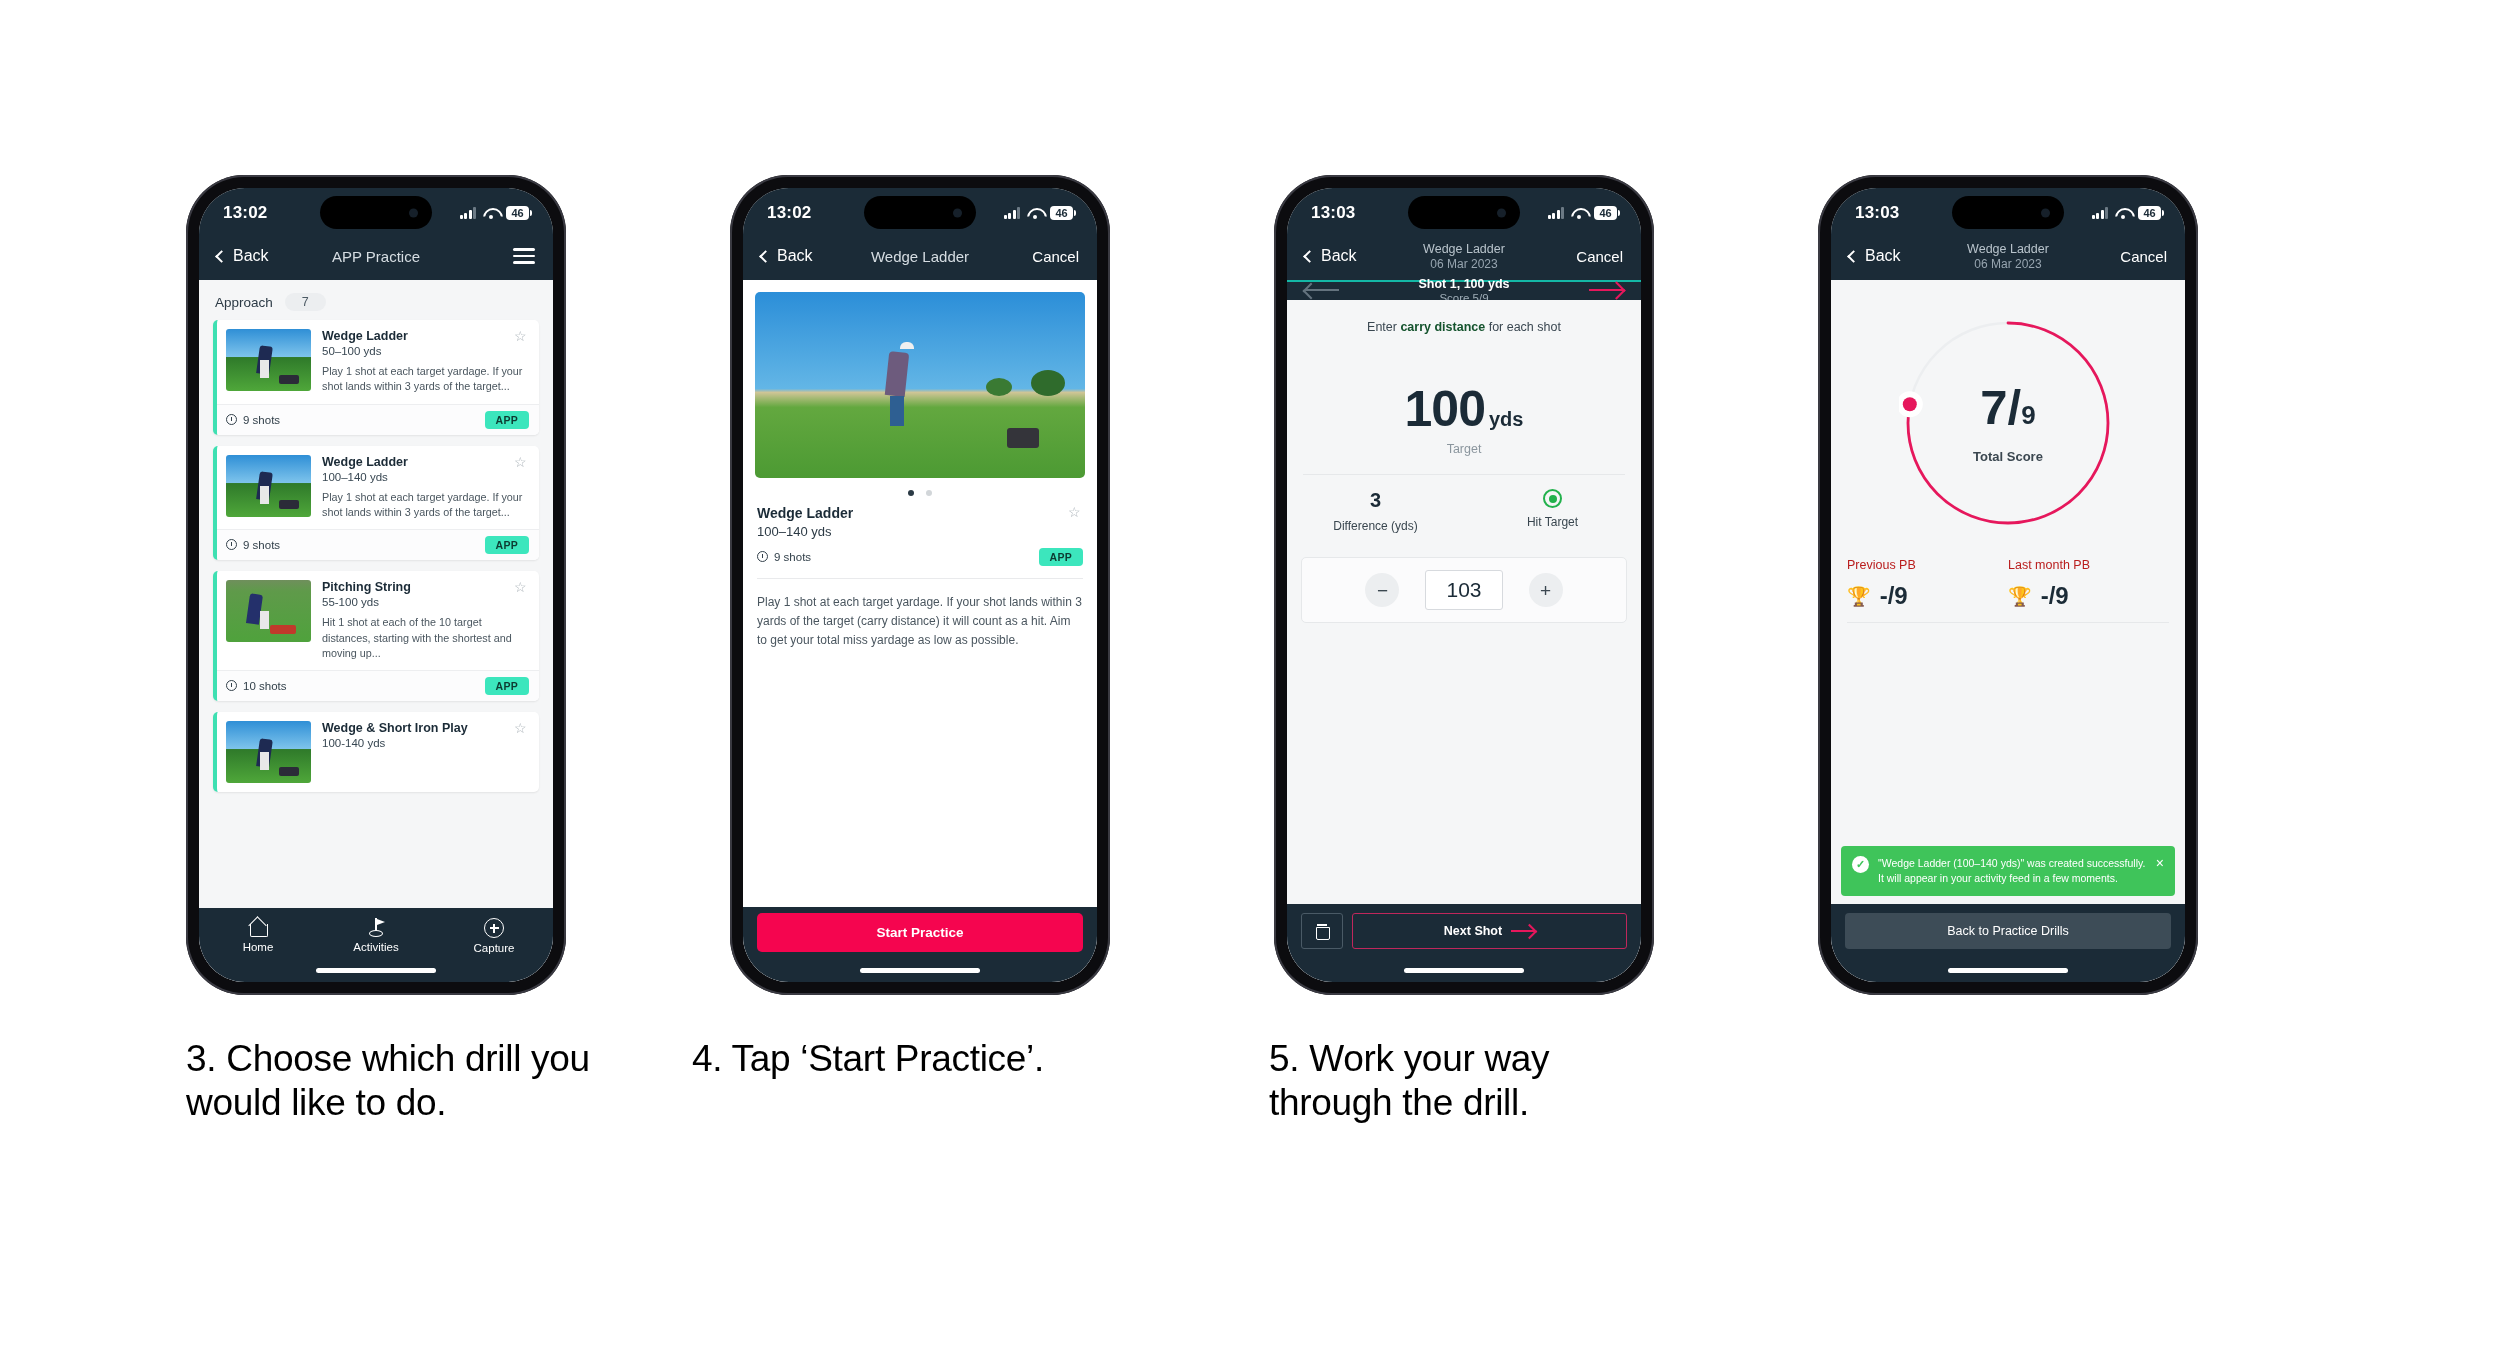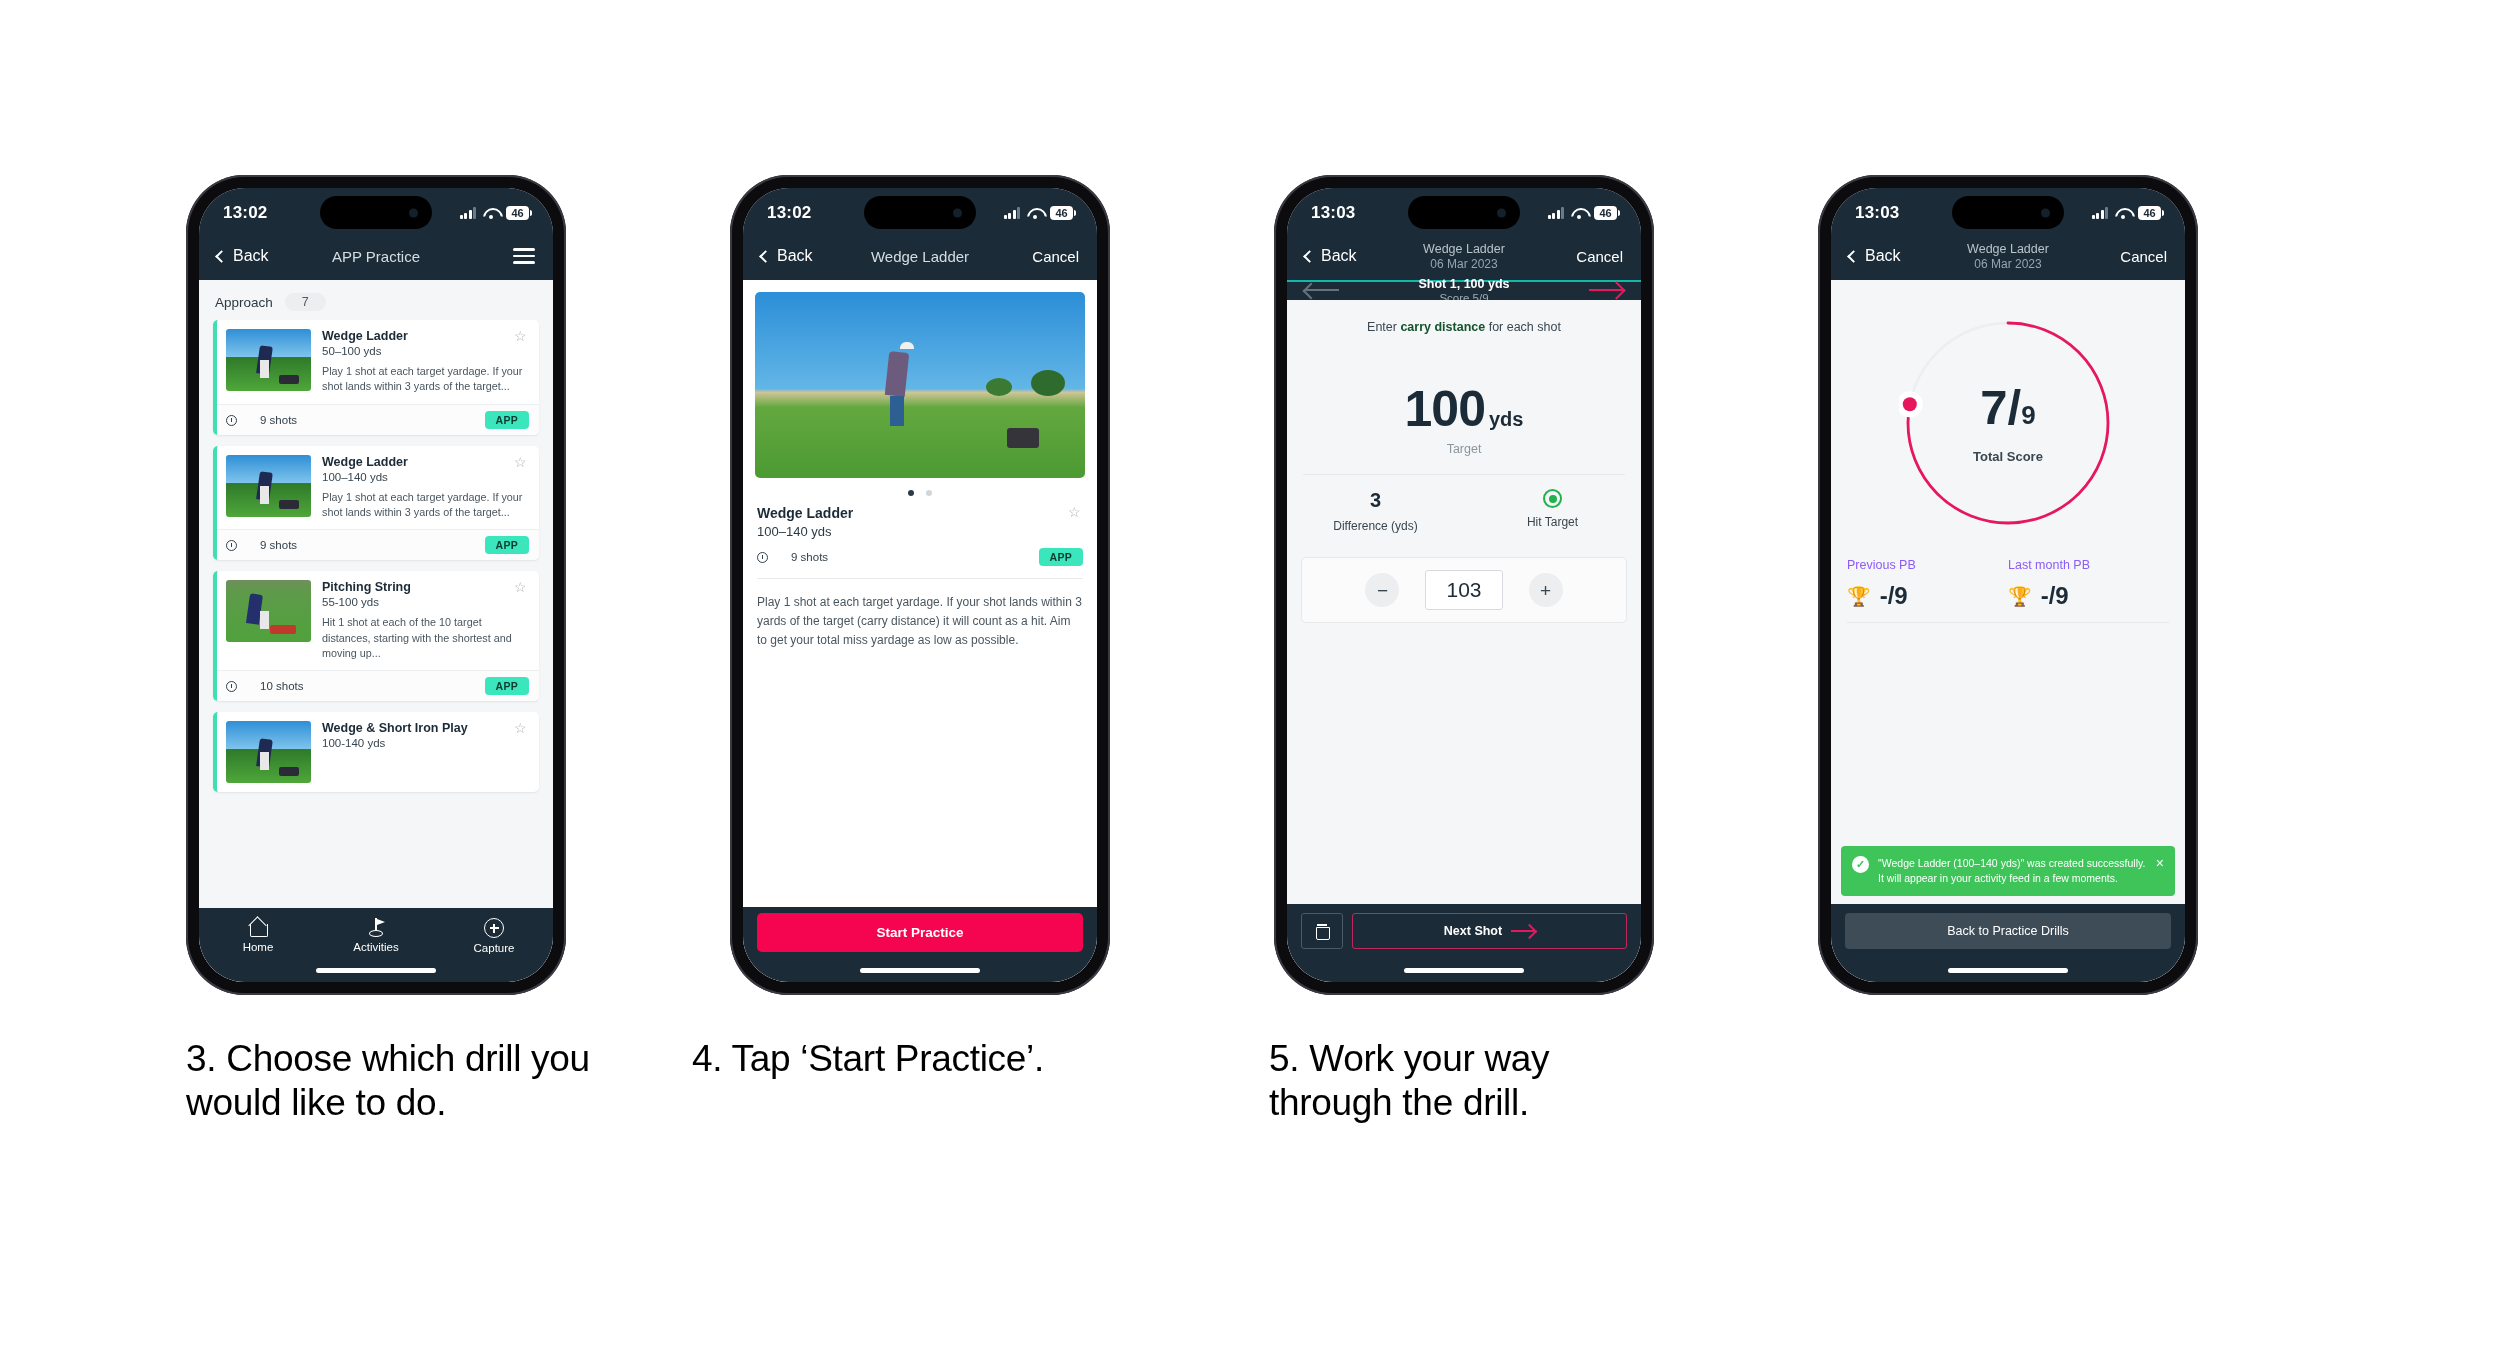--- a/index.html
+++ b/index.html
@@ -139,21 +139,21 @@
   .drill-yds { font-size:11.5px; color:#384752; margin-top:2px; }
   .drill-desc { font-size:10.8px; color:#4a565f; line-height:1.42; margin-top:7px; }
   .star {
     margin-left:auto; width:15px;height:15px; flex:0 0 auto;
     color:#aab2b8; font-size:14px; line-height:14px;
   }
   .drill-foot {
     border-top:1px solid #edeef0; display:flex; align-items:center;
     padding:6px 10px 6px 9px; background:#fcfcfd;
   }
-  .shots { display:flex; align-items:flex-end; gap:23px; font-size:11.5px; color:#33414b; }
+  .shots { display:flex; align-items:flex-start; gap:6px; font-size:11.5px; color:#33414b; }
   .clock-ico {
     width:11px;height:11px;border:1.4px solid #33414b;border-radius:50%;position:relative;
   }
   .clock-ico:after{content:"";position:absolute;left:4px;top:2px;width:1.2px;height:4px;background:#33414b;}
   .badge-app {
     margin-left:auto; background:#3ce6bd; color:#0d3b32;
     font-size:10.5px; font-weight:bold; border-radius:4px; padding:3px 11px;
     letter-spacing:.3px;
   }
 
@@ -297,21 +297,21 @@
   .ring { position:relative; width:218px; height:218px; }
   .ring .center {
     position:absolute; inset:0; display:flex; flex-direction:column;
     align-items:center; justify-content:center;
   }
   .ring .score { font-size:49px; font-weight:bold; color:#1b2b37; line-height:1; }
   .ring .score .den { font-size:26px; }
   .ring .lbl { font-size:13px; color:#3b4750; margin-top:17px; font-weight:bold; }
   .pb-row { display:flex; padding:26px 16px 0 16px; gap:0; }
   .pb { flex:1 1 0; }
-  .pb .t { font-size:12.5px; color:#8b5cf6; }
+  .pb .t { font-size:12.5px; color:#b91c1c; }
   .pb .v { display:flex; align-items:center; gap:9px; margin-top:10px; }
   .pb .v .num { font-size:24px; font-weight:bold; color:#1b2b37; }
   .trophy { font-size:19px; line-height:1; }
   .pb-line { height:1px; background:#e6e8ea; margin:12px 16px 0 16px; }
   .toast {
     position:absolute; left:10px; right:10px; bottom:86px;
     background:#3fc45a; border-radius:4px; padding:10px 11px;
     display:flex; gap:9px; align-items:flex-start; z-index:6;
   }
   .toast .check {

